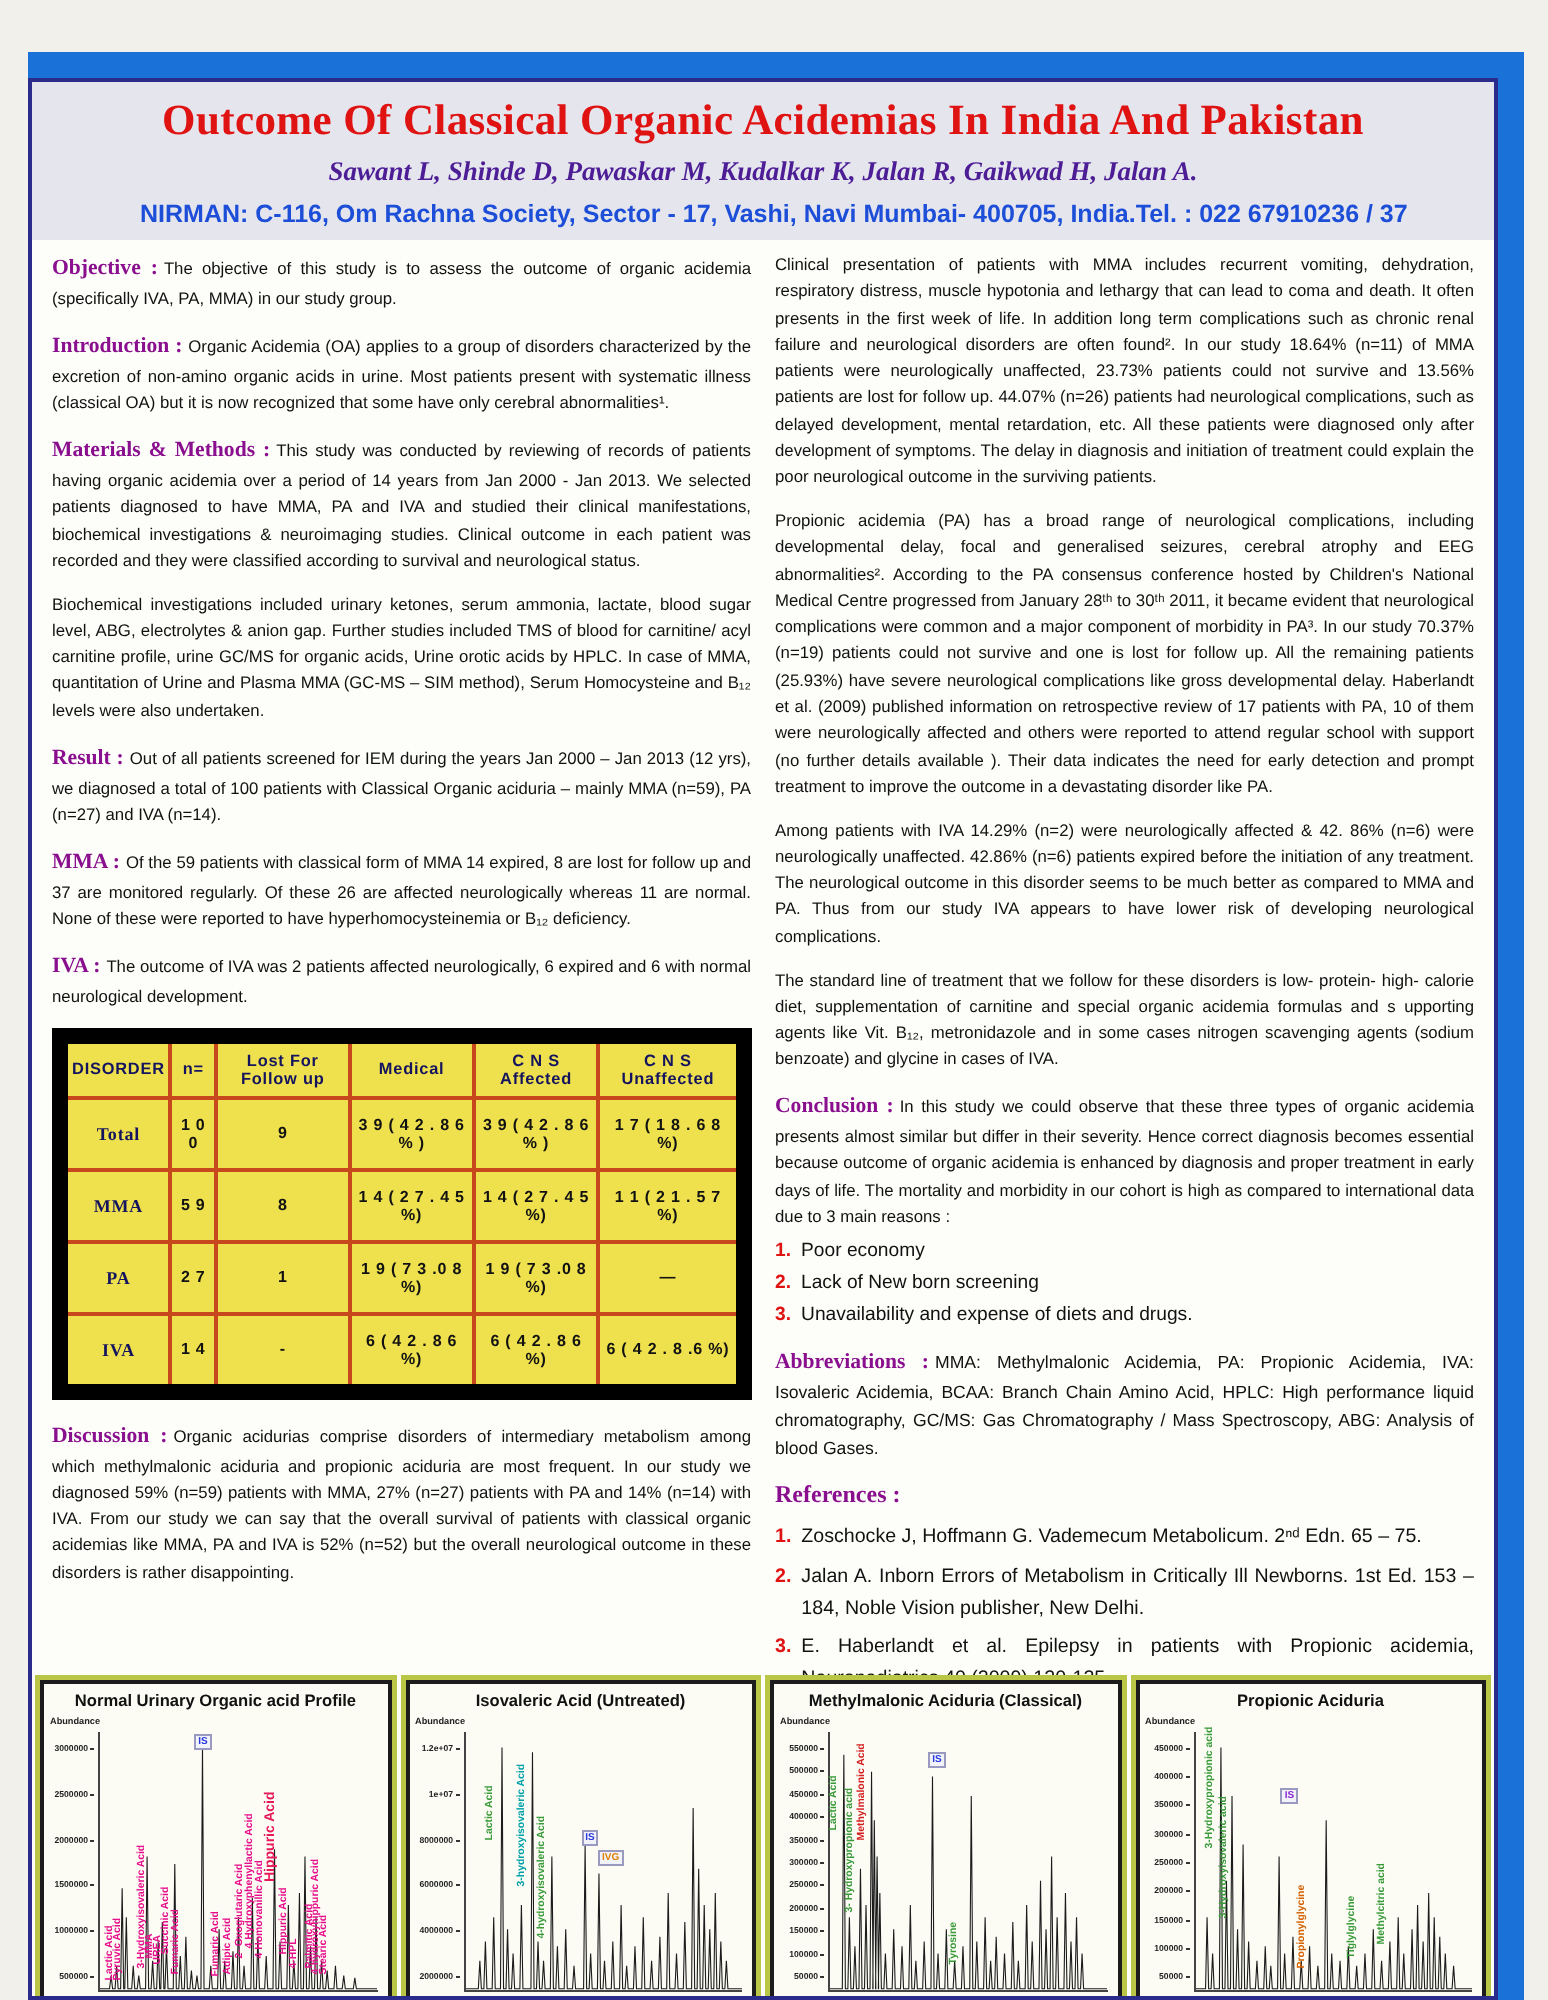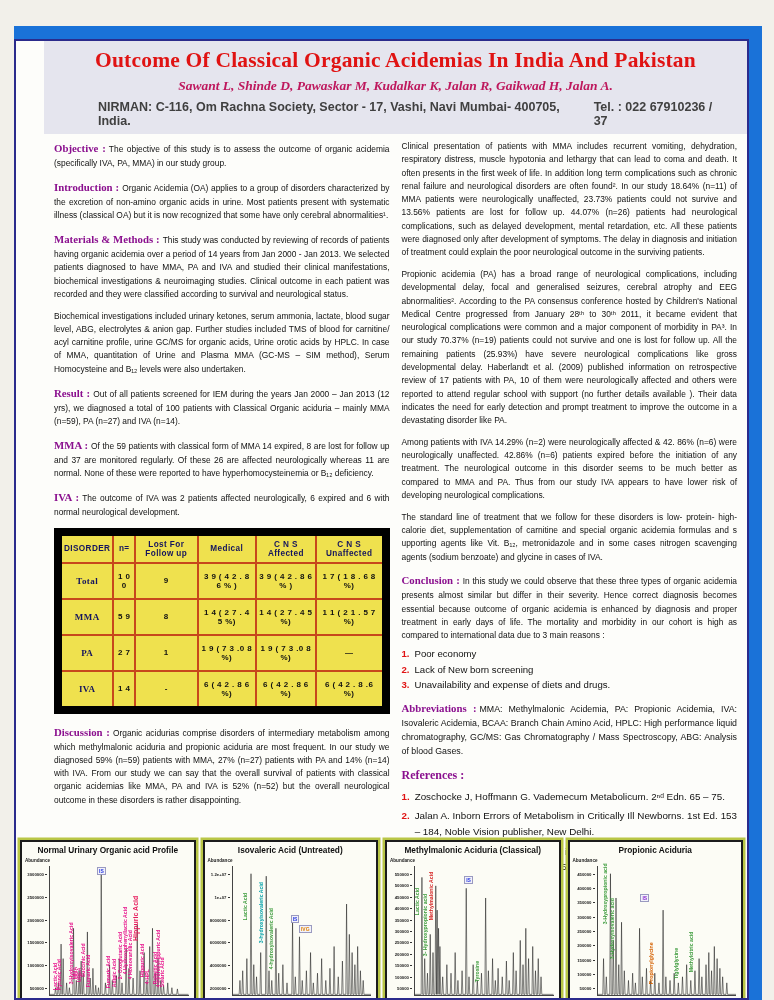--- a/index.html
+++ b/index.html
@@ -9,30 +9,29 @@
     background:#f2f0ea; font-family:"Liberation Sans",sans-serif; color:#111;
   }
   .poster {
     position:absolute; left:14px; top:26px; width:748px; height:974px;
     border-top:13px solid #1a72d8; border-right:13px solid #1a72d8;
     background:#fdfdfa;
   }
   .poster-inner {
     position:absolute; inset:0; border:2px solid #2b2b8c; border-right-width:2px;
     overflow:hidden;
-    padding-left:28px;
   }
   
   .hdr { background:#e5e5ee; padding:7px 14px 6px; }
   .hdr-title { text-align:center; color:#e01313; font-family:"Liberation Serif",serif;
     font-weight:bold; font-size:21.5px; letter-spacing:0.2px; }
-  .hdr-authors { text-align:center; color:#be185d; font-family:"Liberation Serif",serif;
+  .hdr-authors { text-align:center; color:#4c1d95; font-family:"Liberation Serif",serif;
     font-weight:bold; font-style:italic; font-size:13.5px; margin-top:5px; }
-  .hdr-addr-row { display:flex; justify-content:center; margin-top:6px;
-    color:#404040; font-weight:bold; font-size:12.5px; padding:0 4px 0 40px; }
+  .hdr-addr-row { display:flex; justify-content:flex-start; margin-top:6px;
+    color:#1d4ed8; font-weight:bold; font-size:12.5px; padding:0 4px 0 40px; }
   
   .cols { display:flex; gap:12px; padding:6px 10px 0 10px; height:738px; overflow:hidden; }
   .col { flex:1; }
   .col p { font-size:8.4px; line-height:1.58; text-align:justify; margin:0 0 8.5px; }
   .sec-head { font-family:"Liberation Serif",serif; font-weight:bold; font-size:10.8px;
     color:#8a0f8e; padding-right:3px; }
   
   table.res { width:100%; border-collapse:collapse; background:#efe14e;
     border:8px solid #000000; margin:2px 0 10px; }
   table.res th, table.res td { border:2.5px solid #c7481c; text-align:center;

